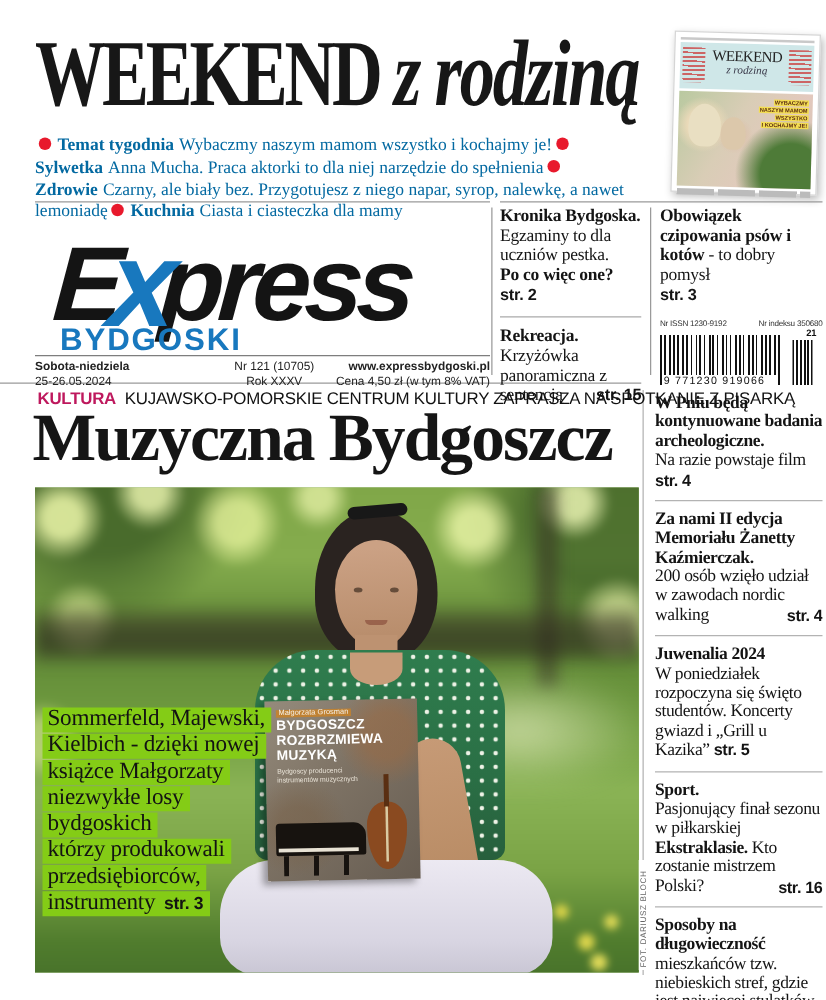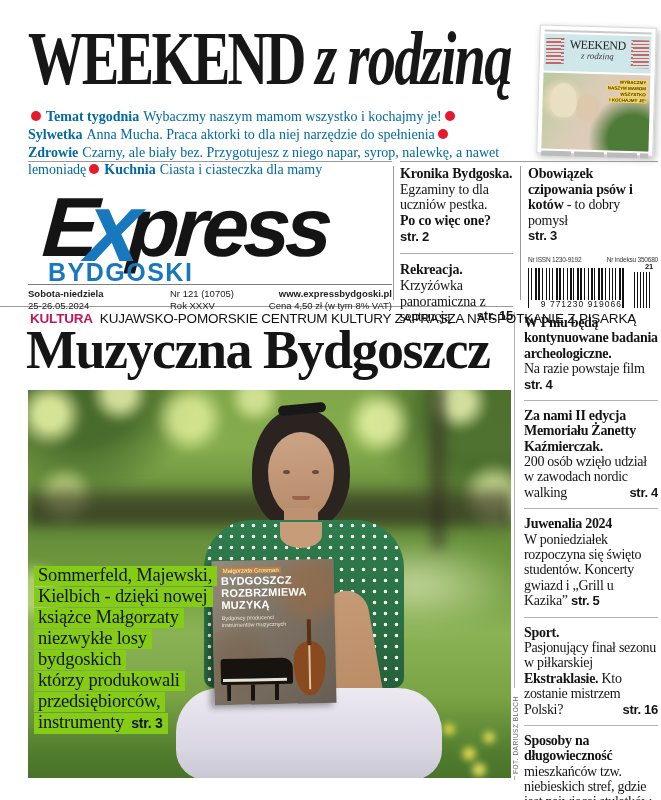--- a/index.html
+++ b/index.html
@@ -53,39 +53,39 @@
   .logo { position:absolute; left:44px; top:166px; width:352px; height:96px;
           font-family:"Liberation Sans",sans-serif; font-weight:bold; font-style:italic;
           white-space:nowrap; transform:skewX(-4deg); }
   .logo .blk { font-size:84px; letter-spacing:-5px; color:#141414; line-height:96px; }
   .logo .bluex { font-size:98px; color:#1878be; position:relative; top:5px; margin:0 -8px 0 -7px;
                  z-index:2; letter-spacing:-5px; }
   .logo-sub { position:absolute; left:48px; top:258px; font-family:"Liberation Sans",sans-serif;
               font-weight:bold; font-size:25px; letter-spacing:1.5px; color:#1878be;text-align:center; }
   .dateline { position:absolute; left:28px; top:288px; width:364px; display:flex;
               font-size:9.5px; line-height:1.25; color:#222; }
-  .dateline .c1 { width:142px; } .dateline .c2 { flex:1; } .dateline .c3 { text-align:right; }
+  .dateline .c1 { width:142px; } .dateline .c2 { flex:1;text-align:center; } .dateline .c3 { text-align:right; }
   .dateline b { display:block; }
 
   
   .tn { position:absolute; top:166px; font-size:14px; line-height:1.12; letter-spacing:-.2px; }
   .tn-a { left:400px; width:113px; }
   .tn-b { left:528px; width:130px; }
   .tn b.ttl { font-weight:bold; }
   .tn .pg { font-family:"Liberation Sans",sans-serif; font-weight:bold; font-size:13px; }
   .tn-item2 { border-top:1px solid #aaa; margin-top:9px; padding-top:8px; }
   .pg-right { float:right; }
   .issn-row { display:flex; justify-content:space-between; margin-top:13px;
               font-family:"Liberation Sans",sans-serif; font-size:6.5px; color:#333; }
   .bc-row { display:flex; align-items:flex-end; gap:9px; margin-top:4px; }
   .barcode { position:relative; width:97px; height:40px;
              background:repeating-linear-gradient(90deg,#111 0 1.5px,#fff 1.5px 3.5px,#111 3.5px 4.5px,#fff 4.5px 7.5px,#111 7.5px 9px,#fff 9px 10.5px); }
   .bc-num { position:absolute; left:3px; right:3px; bottom:-2px; background:#fff;
             font-family:"Liberation Sans",sans-serif; font-size:8.5px; letter-spacing:1px;
-            text-align:right; color:#111; }
+            text-align:left; color:#111; }
   .bc-small-wrap { position:relative; width:16px; height:36px; }
   .bc-small { width:16px; height:36px;
               background:repeating-linear-gradient(90deg,#111 0 1.5px,#fff 1.5px 3px,#111 3px 4.5px,#fff 4.5px 6px); }
   .bc-issue { position:absolute; top:-9px; right:-3px; font-family:"Liberation Sans",sans-serif;
               font-weight:bold; font-size:7.5px; color:#111; }
 
   
   .kicker { position:absolute; left:30px; top:311px; font-family:"Liberation Sans",sans-serif;
             font-size:13.5px; letter-spacing:-.2px; color:#111; white-space:nowrap; }
   .kicker b { color:#be185d; font-weight:bold; margin-right:7px; }

